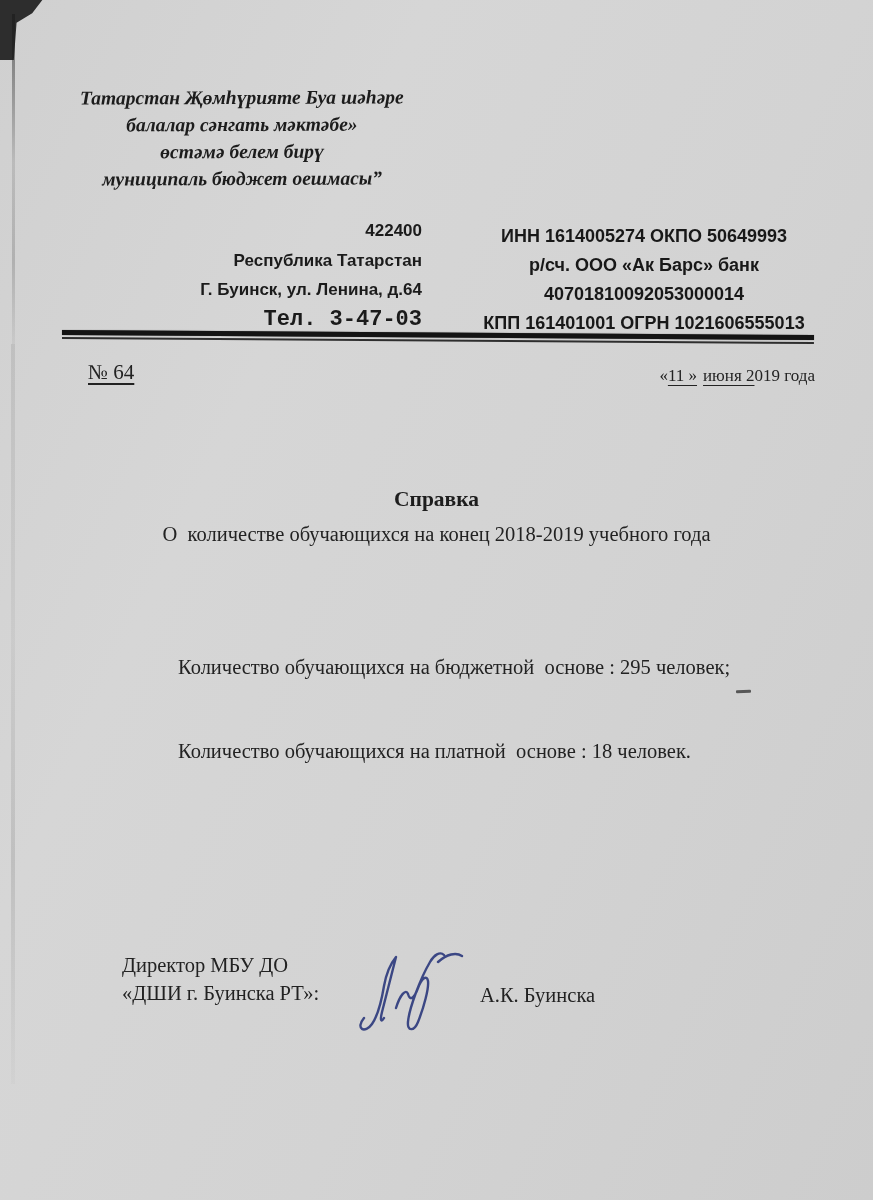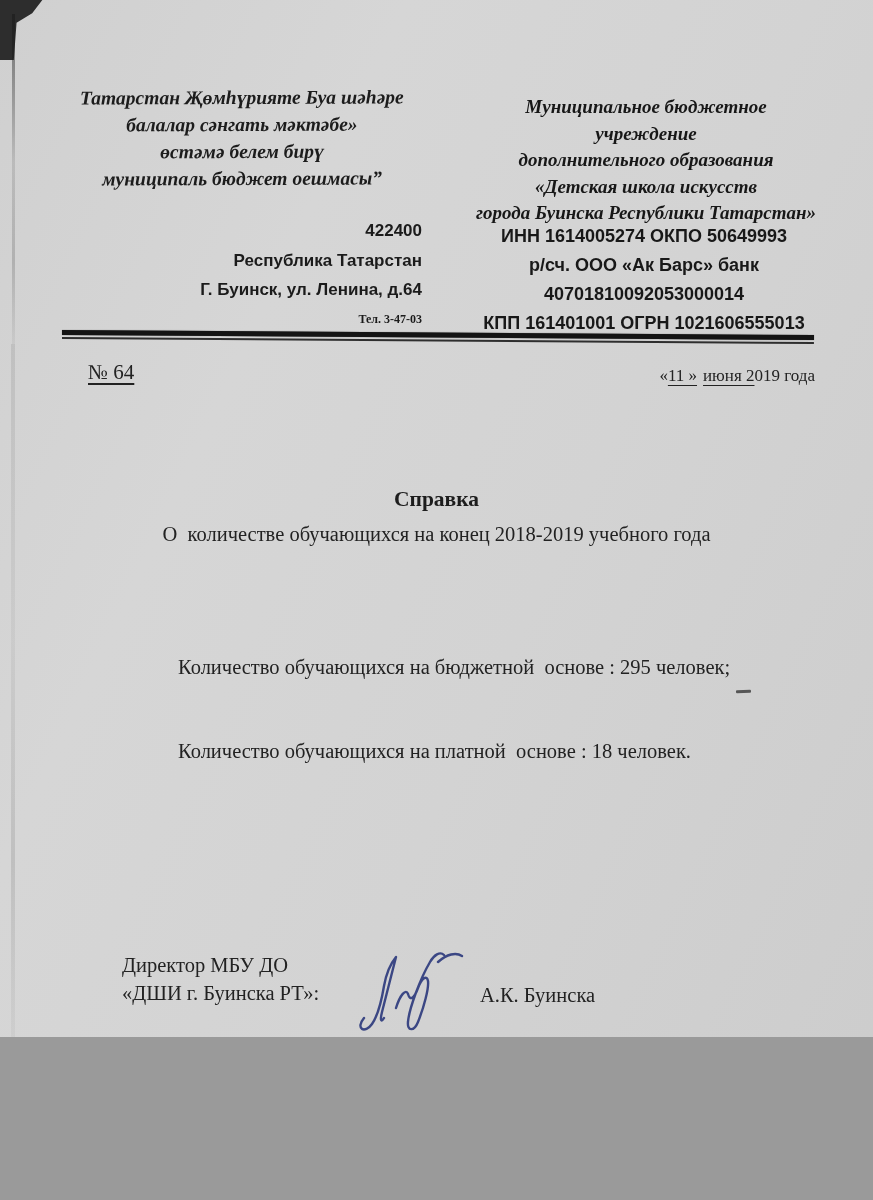--- a/index.html
+++ b/index.html
@@ -3,21 +3,21 @@
 <meta charset="utf-8">
 <style>
   html, body {
     margin: 0;
     padding: 0;
     background: #9a9a9a;
   }
   .page {
     position: relative;
     width: 873px;
-    height: 1037px;
+    height: 1200px;
     margin: 0 auto;
     background: linear-gradient(115deg, #d0d0d0 0%, #d6d6d6 30%, #d3d3d3 60%, #cdcdcd 100%);
     overflow: hidden;
     font-family: "Liberation Serif", "DejaVu Serif", serif;
     color: #1f1f1f;
   }
 
   
   .corner-artifact {
     position: absolute;
@@ -77,22 +77,22 @@
     left: 62px; top: 216px;
     width: 360px;
     text-align: right;
     font-family: "Liberation Sans", "DejaVu Sans", sans-serif;
     font-weight: bold;
     font-size: 17px;
     line-height: 29.5px;
     color: #1b1b1b;
   }
   .contact-left .serif-line {
-    font-family: Liberation Serif, serif;
-    font-size: 12px;
+    font-family: Liberation Mono, monospace;
+    font-size: 22px;
   }
   .requisites-right {
     position: absolute;
     left: 448px; top: 222px;
     width: 392px;
     text-align: center;
     font-family: "Liberation Sans", "DejaVu Sans", sans-serif;
     font-weight: bold;
     font-size: 18px;
     line-height: 29px;
@@ -191,27 +191,20 @@
   <div class="crease-line-faint"></div>
   <div class="dash-artifact"></div>
 
   <div class="header-left">
     <div>Татарстан Җөмһүрияте Буа шәһәре</div>
     <div>балалар сәнгать мәктәбе»</div>
     <div>өстәмә белем бирү</div>
     <div>муниципаль бюджет оешмасы”</div>
   </div>
 
-  <div class="header-right">
-    <div>Муниципальное бюджетное</div>
-    <div>учреждение</div>
-    <div>дополнительного образования</div>
-    <div>«Детская школа искусств</div>
-    <div>города Буинска Республики Татарстан»</div>
-  </div>
 
   <div class="contact-left">
     <div>422400</div>
     <div>Республика Татарстан</div>
     <div>Г. Буинск,  ул. Ленина, д.64</div>
     <div class="serif-line">Тел. 3-47-03</div>
   </div>
 
   <div class="requisites-right">
     <div>ИНН  1614005274    ОКПО 50649993</div>

